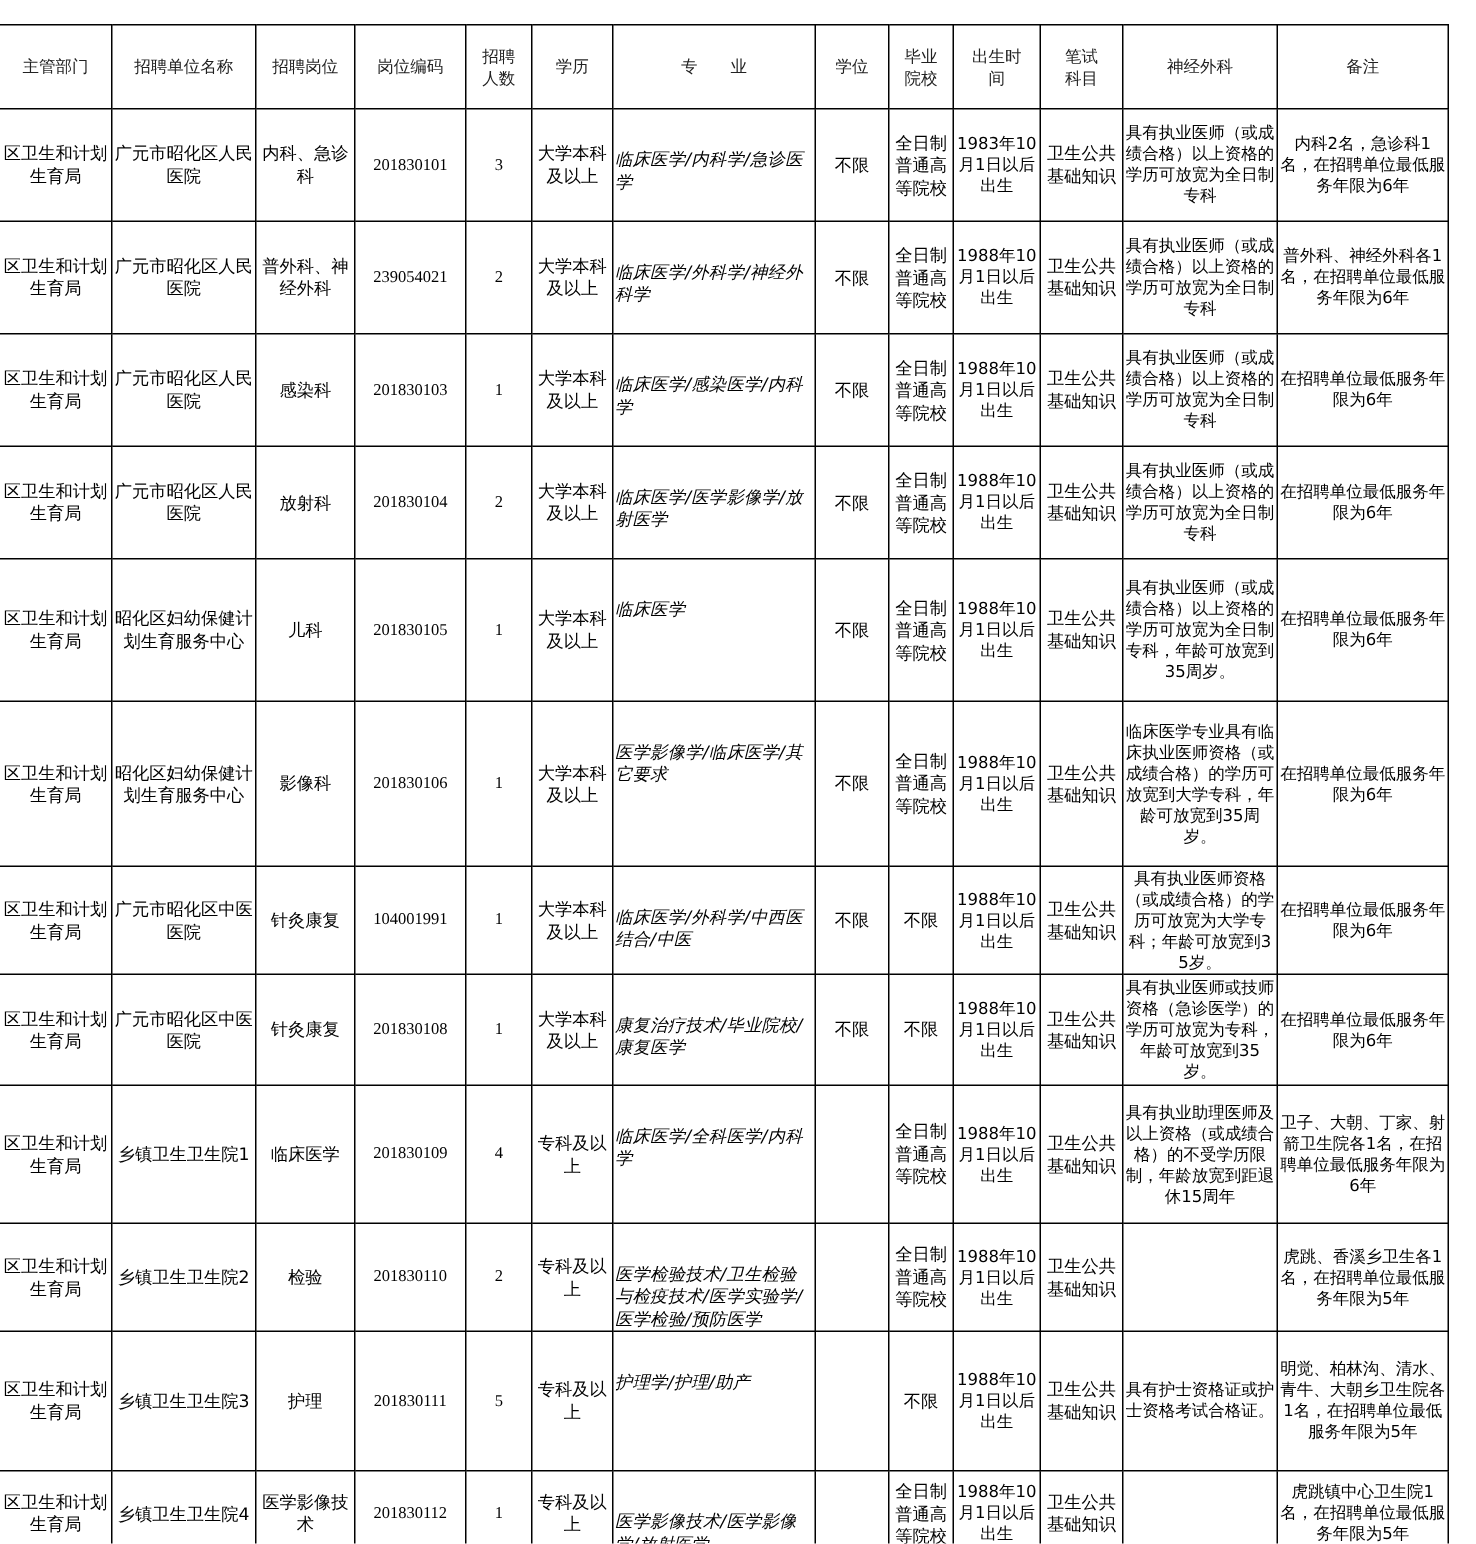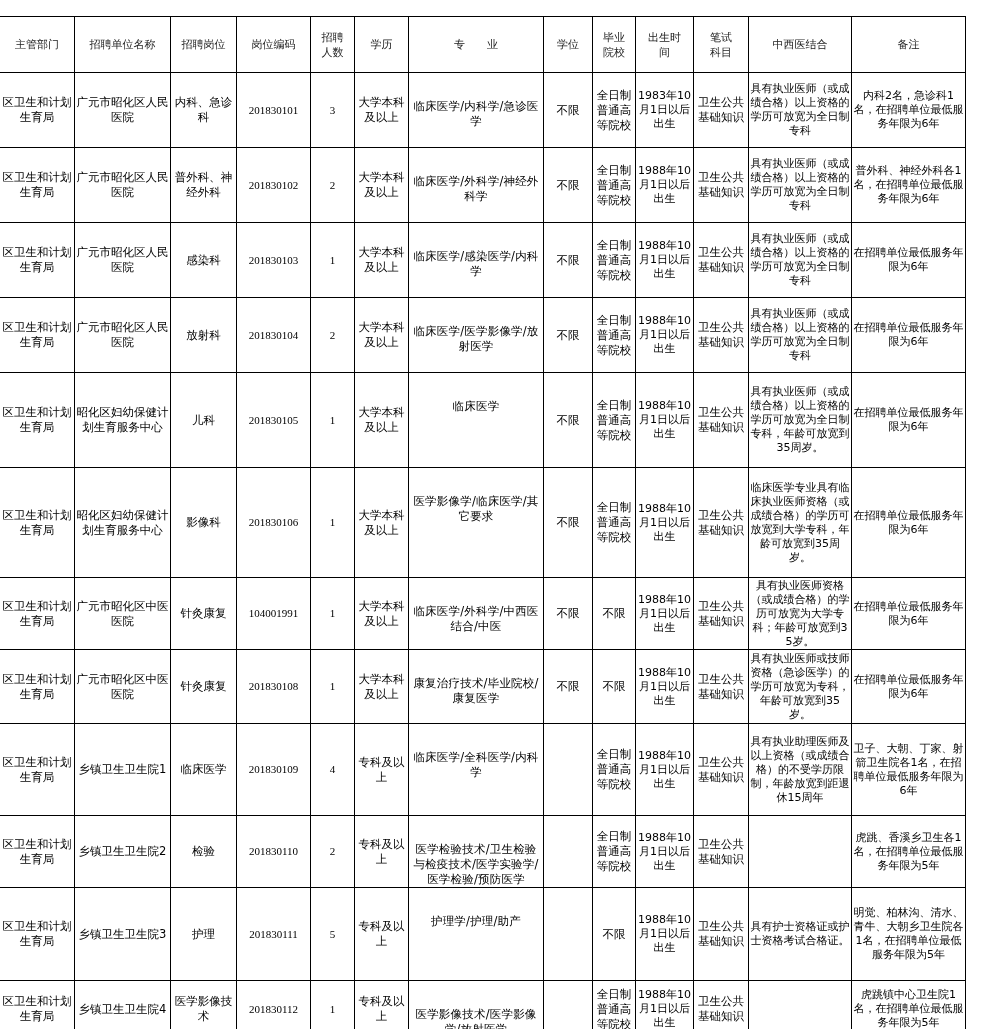--- a/index.html
+++ b/index.html
@@ -2,21 +2,21 @@
 <html><head>
 <meta charset="utf-8">
 <style>
   html, body { margin: 0; padding: 0; background: #ffffff; }
   body { width: 984px; height: 1029px; position: relative; overflow: hidden;
          font-family: "DejaVu Sans", "Liberation Sans", sans-serif; color: #000; }
   table { position: absolute; left: -1px; top: 16px; border-collapse: collapse; table-layout: fixed; }
   td, th { border: 1px solid #000; padding: 0 1px; font-size: 11.5px; line-height: 15px;
            text-align: center; vertical-align: middle; font-weight: normal; word-break: break-all; overflow: hidden; }
   th { color: #222; font-size: 11px; }
-  td.major { text-align: center; vertical-align: top; padding-top: 26px; letter-spacing: 0.2px; }
+  td.major { text-align: left; vertical-align: top; padding-top: 26px; letter-spacing: 0.2px; font-style: italic; }
   td.num { font-family: Liberation Serif, serif; font-size: 11px; }
   td.small { font-size: 11px; line-height: 14px; }
 </style>
 </head>
 <body>
 
 <table>
   <colgroup>
     <col style="width:75px">
       <col style="width:96px">
@@ -38,21 +38,21 @@
       <th>招聘单位名称</th>
       <th>招聘岗位</th>
       <th>岗位编码</th>
       <th style="padding:0 6px">招聘人数</th>
       <th>学历</th>
       <th>专　　业</th>
       <th>学位</th>
       <th style="padding:0 9px">毕业院校</th>
       <th style="padding:0 12px">出生时间</th>
       <th style="padding:0 12px">笔试科目</th>
-      <th>中西医结合</th>
+      <th>神经外科</th>
       <th>备注</th>
     </tr>
   </thead>
   <tbody id="tbody">
       <tr style="height: 75px;">
     <td>区卫生和计划生育局</td>
     <td>广元市昭化区人民医院</td>
     <td>内科、急诊科</td>
     <td class="num">201830101</td>
     <td class="num">3</td>
@@ -62,21 +62,21 @@
     <td>全日制普通高等院校</td>
     <td class="small">1983年10月1日以后出生</td>
     <td>卫生公共基础知识</td>
     <td class="small">具有执业医师（或成绩合格）以上资格的学历可放宽为全日制专科</td>
     <td class="small">内科2名，急诊科1名，在招聘单位最低服务年限为6年</td>
   </tr>
       <tr style="height: 75px;">
     <td>区卫生和计划生育局</td>
     <td>广元市昭化区人民医院</td>
     <td>普外科、神经外科</td>
-    <td class="num">201830102</td>
+    <td class="num">239054021</td>
     <td class="num">2</td>
     <td>大学本科及以上</td>
     <td class="major">临床医学/外科学/神经外科学</td>
     <td>不限</td>
     <td>全日制普通高等院校</td>
     <td class="small">1988年10月1日以后出生</td>
     <td>卫生公共基础知识</td>
     <td class="small">具有执业医师（或成绩合格）以上资格的学历可放宽为全日制专科</td>
     <td class="small">普外科、神经外科各1名，在招聘单位最低服务年限为6年</td>
   </tr>

